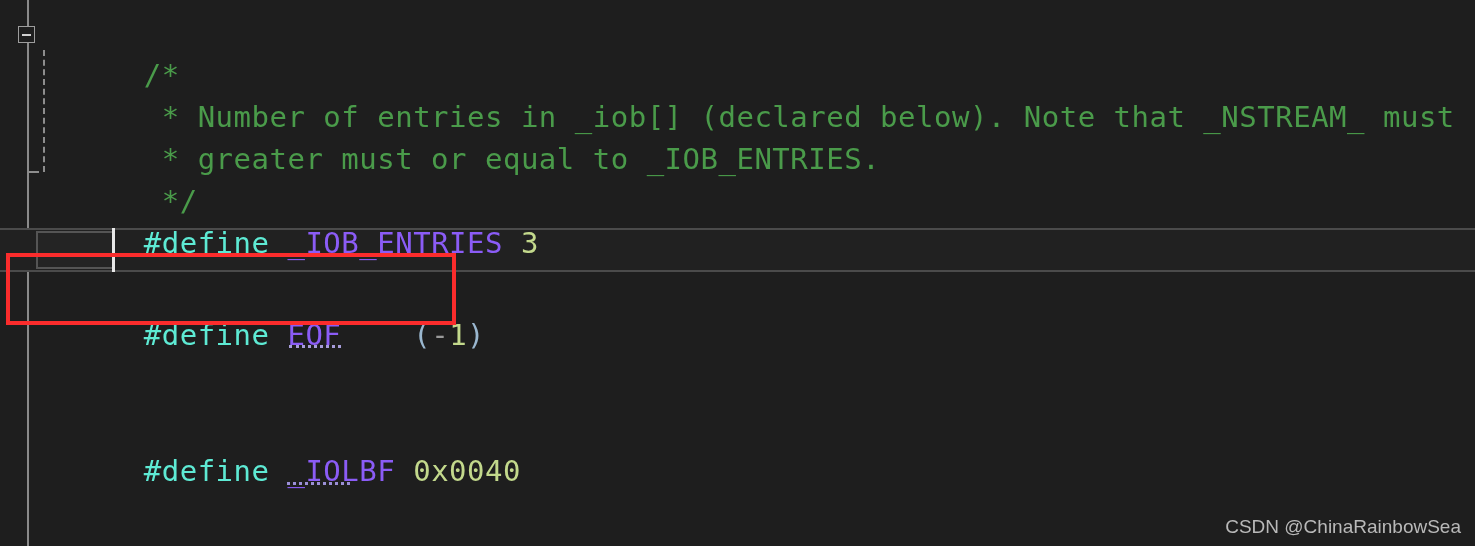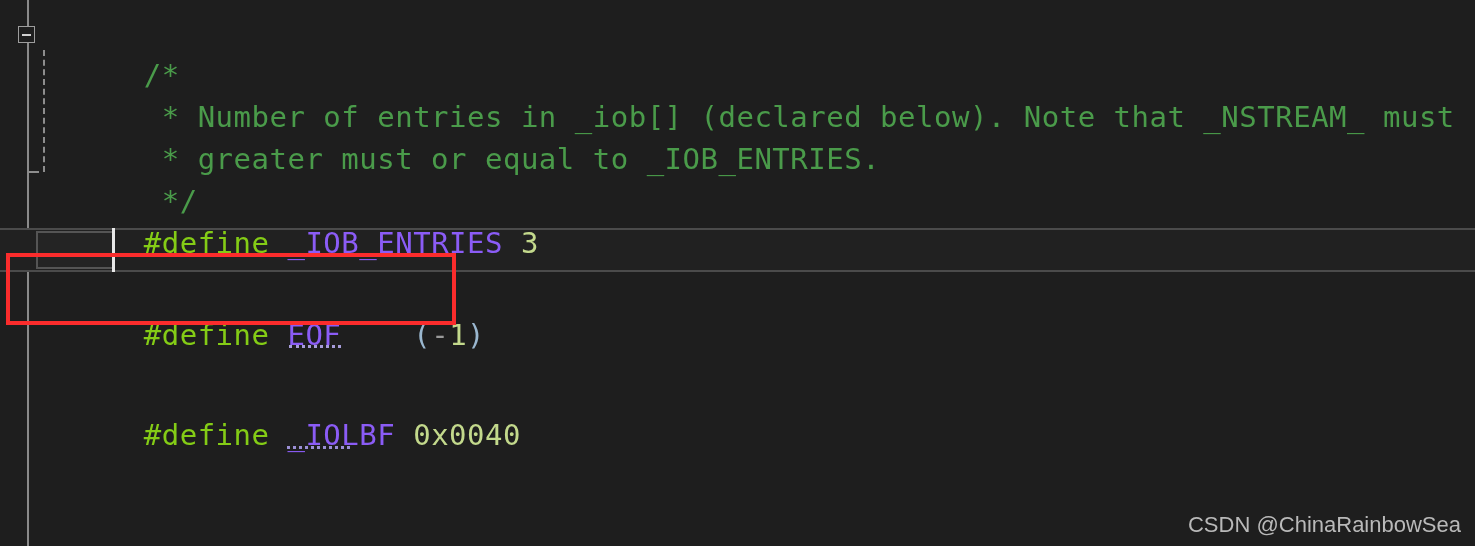--- a/index.html
+++ b/index.html
@@ -83,21 +83,21 @@
     position: absolute;
     left: 28px;
     top: 171px;
     width: 11px;
     height: 2px;
     background: #8d8d8d;
   }
 
   
   .tok-comment   { color: #4a9b4a; }
-  .tok-directive { color: #84cc16; }
+  .tok-directive { color: #5eead4; }
   .tok-macro     { color: #8b5cf6; }
   .tok-number    { color: #c3d98c; }
   .tok-paren     { color: #9ab7cf; }
   .tok-op        { color: #9a9a9a; }
   .tok-plain     { color: #cccccc; }
 
   
   .squiggle {
     position: relative;
   }
@@ -160,21 +160,21 @@
     background: transparent;
     pointer-events: none;
   }
 
   
   .watermark {
     position: absolute;
     right: 14px;
     bottom: 8px;
     font-family: "Liberation Sans", sans-serif;
-    font-size: 22px;
+    font-size: 19px;
     color: #b9b9b9;
     white-space: pre;
   }
 </style>
 </head>
 <body>
 
 <div id="editor-root">
 
   <div class="fold-column">
@@ -211,21 +211,21 @@
 
     <div class="code-line" style="top:180px">
       <span class="tok-directive">#define </span><span class="tok-macro squiggle">_IOB_ENTRIES</span><span class="tok-plain"> </span><span class="tok-number">3</span>
     </div>
 
     <div class="code-line" style="top:272px">
       <span class="tok-directive">#define </span><span class="tok-macro squiggle short">EOF</span><span class="tok-plain">    </span><span class="tok-paren">(</span><span class="tok-op">-</span><span class="tok-number">1</span><span class="tok-paren">)</span>
     </div>
 
 
-    <div class="code-line" style="top:372px">
+    <div class="code-line" style="top:408px">
       <span class="tok-directive">#define </span><span class="tok-macro squiggle">_IOLBF</span><span class="tok-plain"> </span><span class="tok-number">0x0040</span>
     </div>
 
 
   </div>
 
   <div class="annotation-rect"></div>
 
   <div class="watermark">CSDN @ChinaRainbowSea</div>
 

